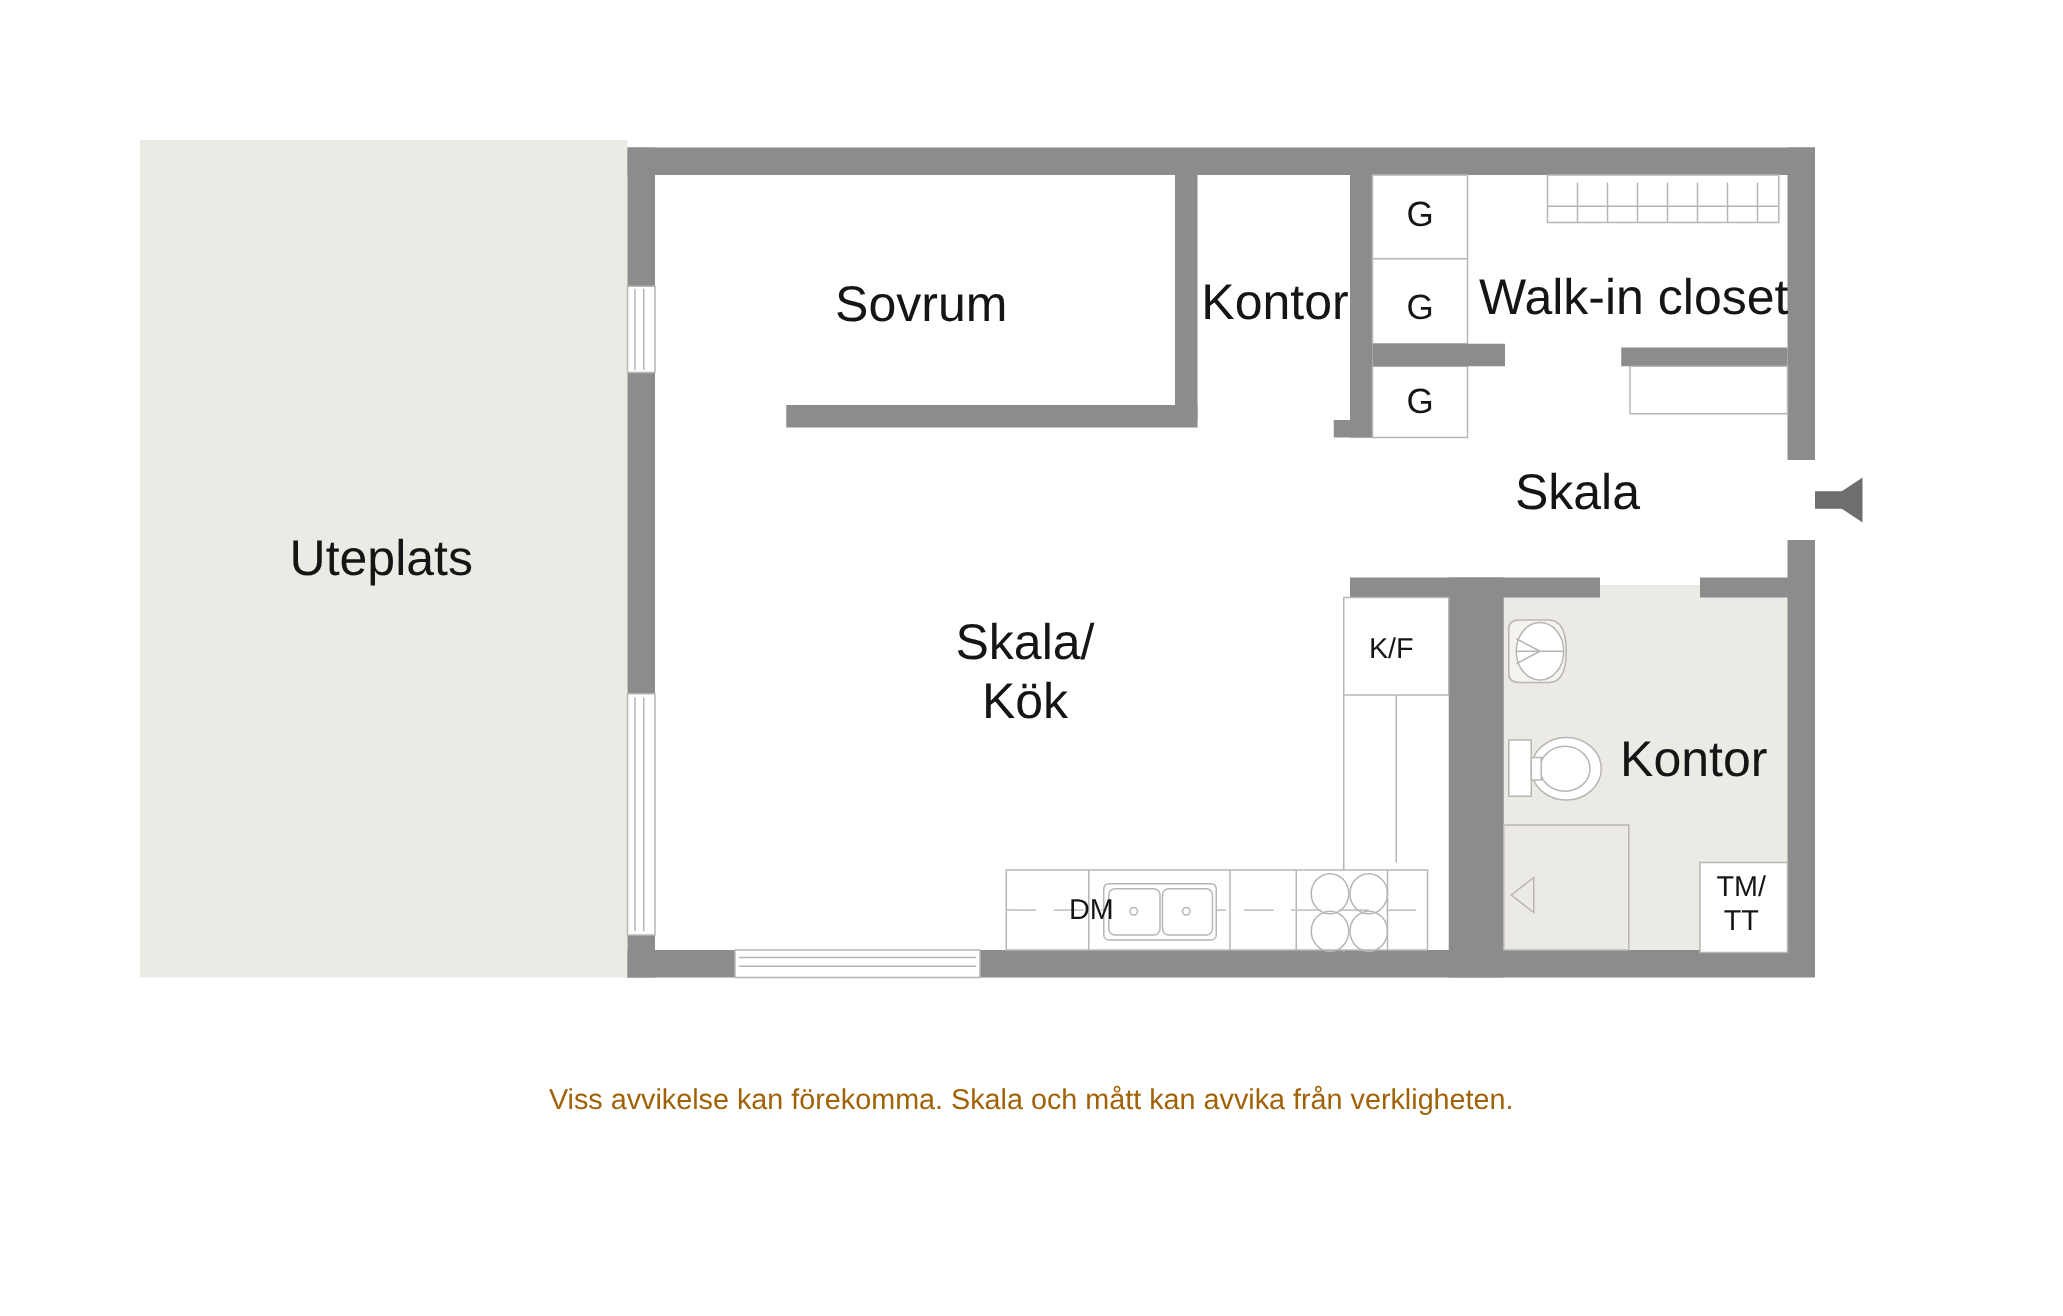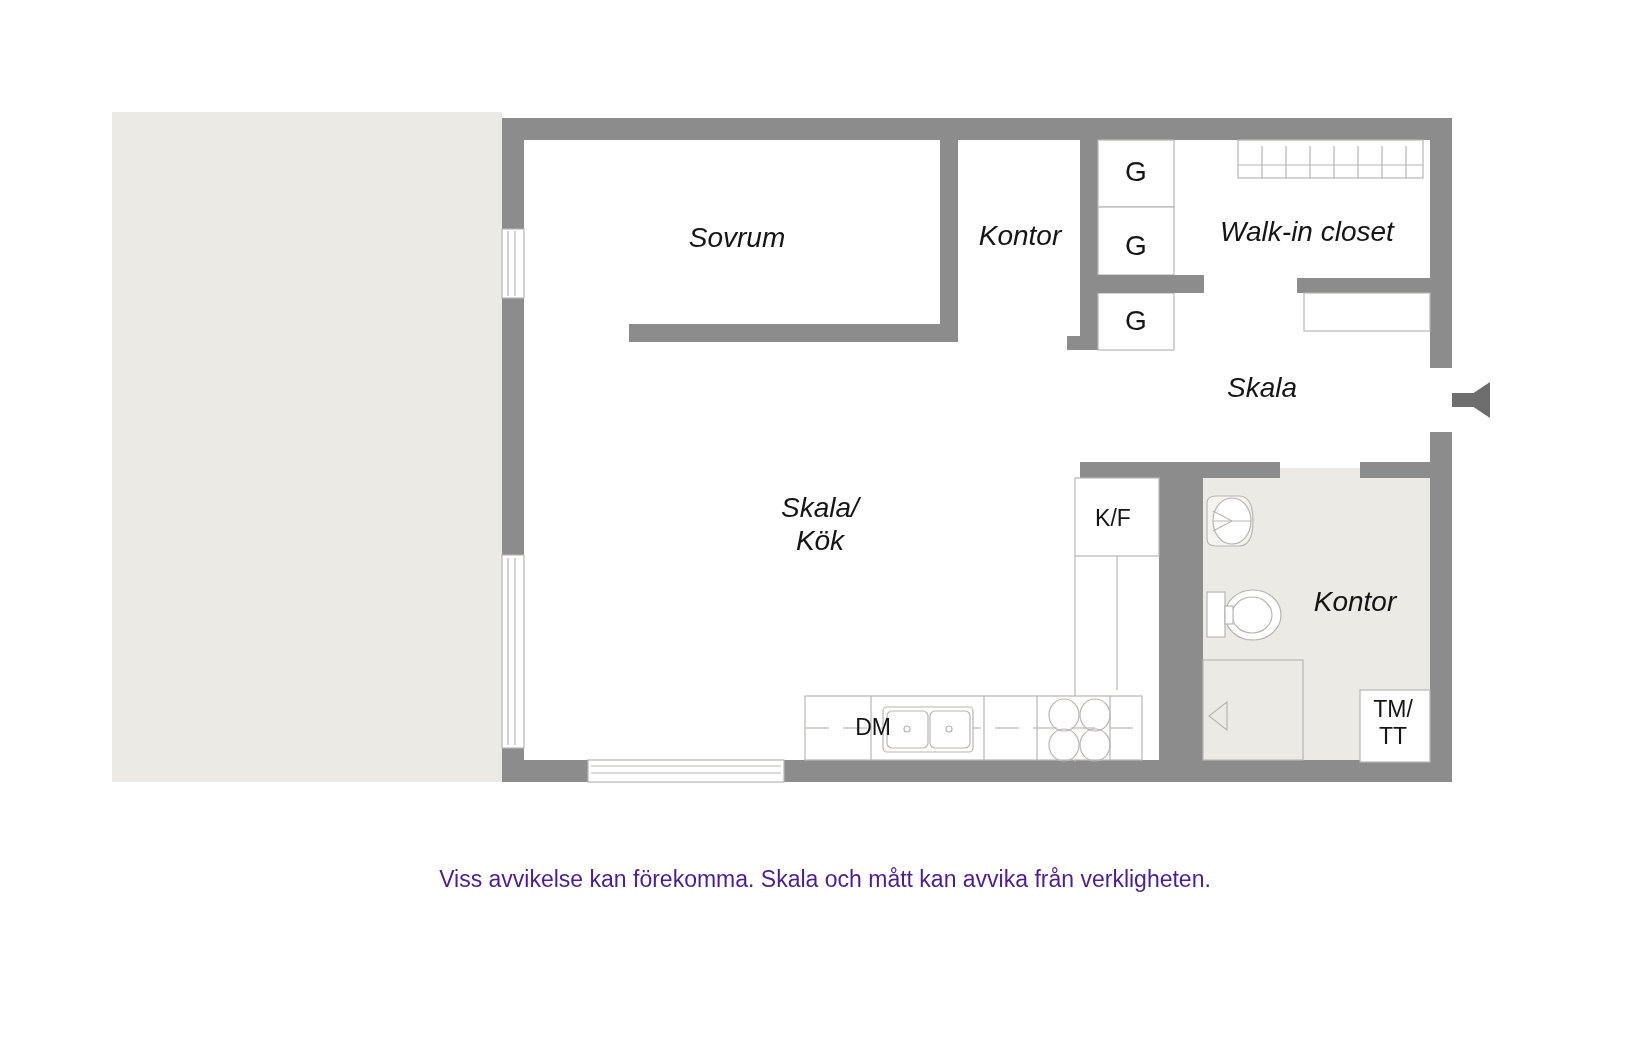--- a/index.html
+++ b/index.html
@@ -33,33 +33,33 @@
   
   .room-label {
     position: absolute;
     color: #151515;
     font-family: "Liberation Sans", sans-serif;
     white-space: pre;
     line-height: 1.18;
     text-align: center;
     pointer-events: none;
   }
-  .lbl-xl { font-size: 28px; font-style: italic; }
+  .lbl-xl { font-size: 40px; }
   .lbl-lg { font-size: 23px; }
   .lbl-md { font-size: 28px; }
 
   
   #caption {
     position: absolute;
     left: 0;
     top: 866px;
     width: 1650px;
     text-align: center;
     font-size: 23px;
-    color: #4c1d95;
+    color: #a16207;
     font-family: "Liberation Sans", sans-serif;
   }
 </style>
 </head>
 <body>
 
 <div id="page">
 
   <div id="plan">
     <svg width="1650" height="830" viewBox="0 0 1650 830" xmlns="http://www.w3.org/2000/svg">
@@ -192,20 +192,21 @@
       <g>
         <rect x="1203" y="660" width="100" height="100" fill="#eceae5" stroke="#b9b6b2" stroke-width="1.2"></rect>
         <path d="M 1227 702 L 1227 730 L 1209 716 Z" fill="none" stroke="#b9b6b2" stroke-width="1.2"></path>
       </g>
 
       <rect x="1360" y="690" width="70" height="72" fill="#ffffff" stroke="#b9b6b2" stroke-width="1.2"></rect>
 
     </svg>
   </div>
 
+  <div class="room-label lbl-xl" style="left:205px; top:424px; width:200px;">Uteplats</div>
 
   <div class="room-label lbl-xl" style="left:637px; top:221px; width:200px;">Sovrum</div>
 
   <div class="room-label lbl-xl" style="left:1157px; top:215px; width:300px;">Walk-in closet</div>
 
   <div class="room-label lbl-xl" style="left:920px; top:219px; width:200px;">Kontor</div>
 
   <div class="room-label lbl-xl" style="left:1162px; top:371px; width:200px;">Skala</div>
 
   <div class="room-label lbl-xl" style="left:720px; top:491px; width:200px;">Skala/

